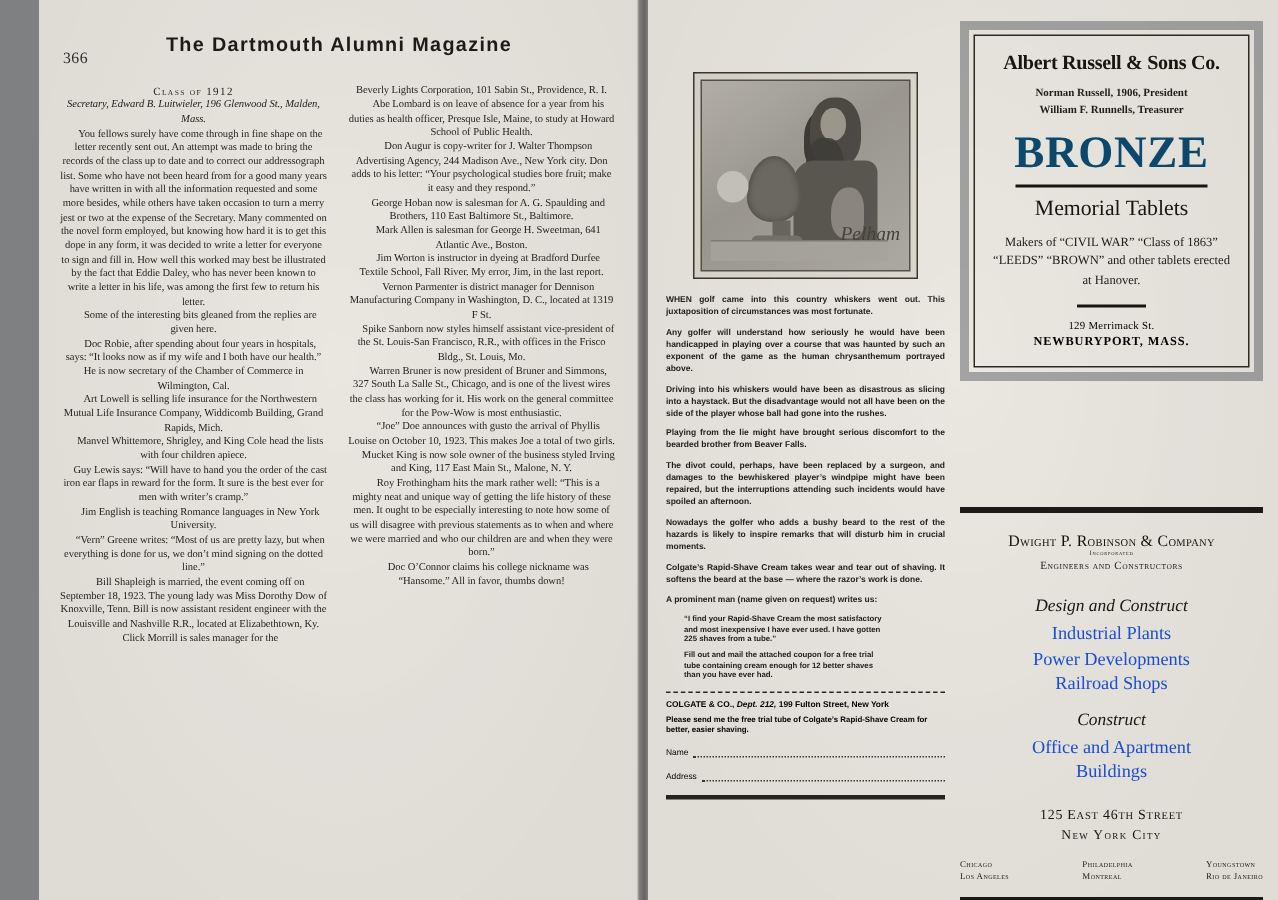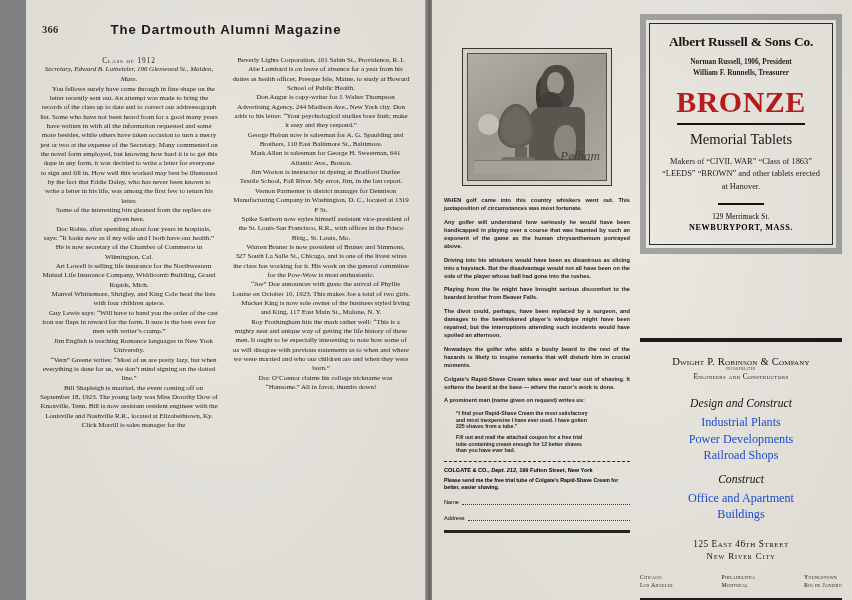--- a/index.html
+++ b/index.html
@@ -45,22 +45,22 @@
 
   .masthead {
     position: relative;
     display: flex; align-items: baseline;
     font-weight: bold;
     margin: 0 0 16px 0;
     height: 18px;
   }
   .folio {
     font-size: 10.5px; color: #2f2d2a;
-    font-weight: bold;
-    position: absolute; left: 2px; top: 2px;
+    font-weight: normal;
+    position: absolute; left: 2px; top: 12px;
     letter-spacing: .3px;
   }
   .mag-title {
     width: 100%; text-align: center;
     font-size: 13.2px; letter-spacing: .9px;
     color: #1d1b19;
     font-family: "Liberation Sans", sans-serif;
     font-weight: bold;
   }
 
@@ -222,21 +222,21 @@
   }
   .russell-officer {
     font-family: "Liberation Serif", serif;
     font-weight: bold; font-size: 7.3px;
     line-height: 10.5px; color: #211f1a;
     margin-bottom: 8px;
   }
   .bronze {
     font-family: "Liberation Serif", serif;
     font-weight: bold; font-size: 30px;
-    letter-spacing: .5px; color: #b91c1c;
+    letter-spacing: .5px; color: #0c4a6e;
     line-height: 32px;
   }
   .bronze-rule {
     width: 128px; height: 2px; background: #17150f;
     margin: 5px auto 6px auto;
   }
   .memorial {
     font-family: "Liberation Serif", serif;
     font-size: 14.5px; color: #17150f; margin-bottom: 8px;
   }
@@ -434,21 +434,21 @@
           <div class="robinson-it">Design and Construct</div>
           <div class="robinson-li">Industrial Plants</div>
           <div class="robinson-li">Power Developments</div>
           <div class="robinson-li">Railroad Shops</div>
 
           <div class="robinson-it" style="margin-top:9px">Construct</div>
           <div class="robinson-li">Office and Apartment</div>
           <div class="robinson-li">Buildings</div>
 
           <div class="robinson-addr">125 East 46th Street</div>
-          <div class="robinson-city">New River City</div>
+          <div class="robinson-city">New York City</div>
 
           <div class="cities">
             <div>Chicago
 Los Angeles</div>
             <div>Philadelphia
 Montreal</div>
             <div>Youngstown
 Rio de Janeiro</div>
           </div>
 

